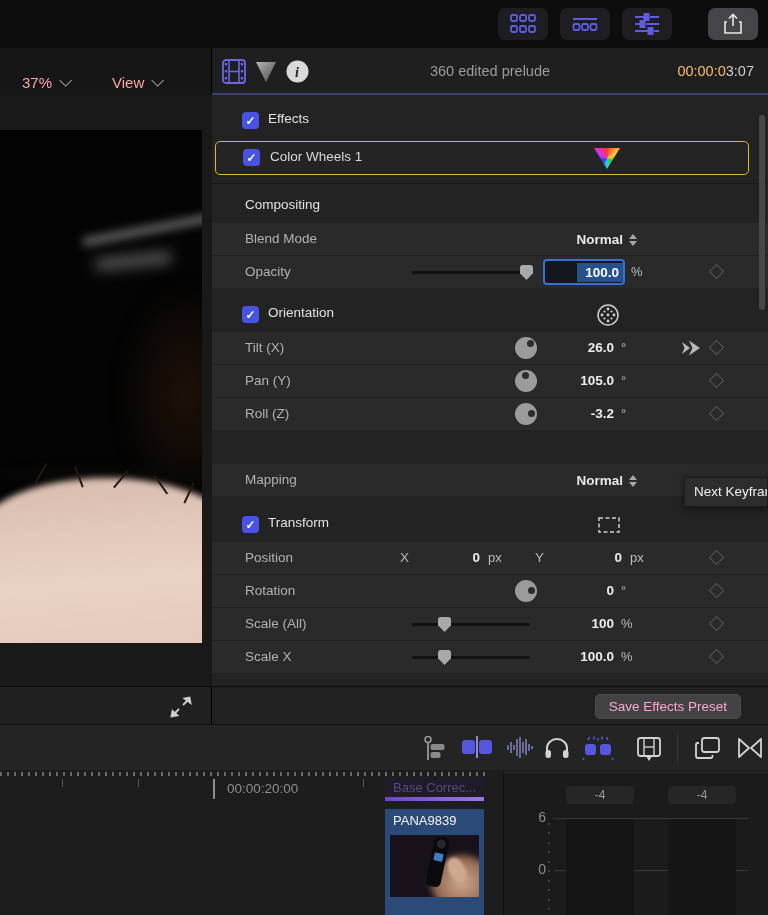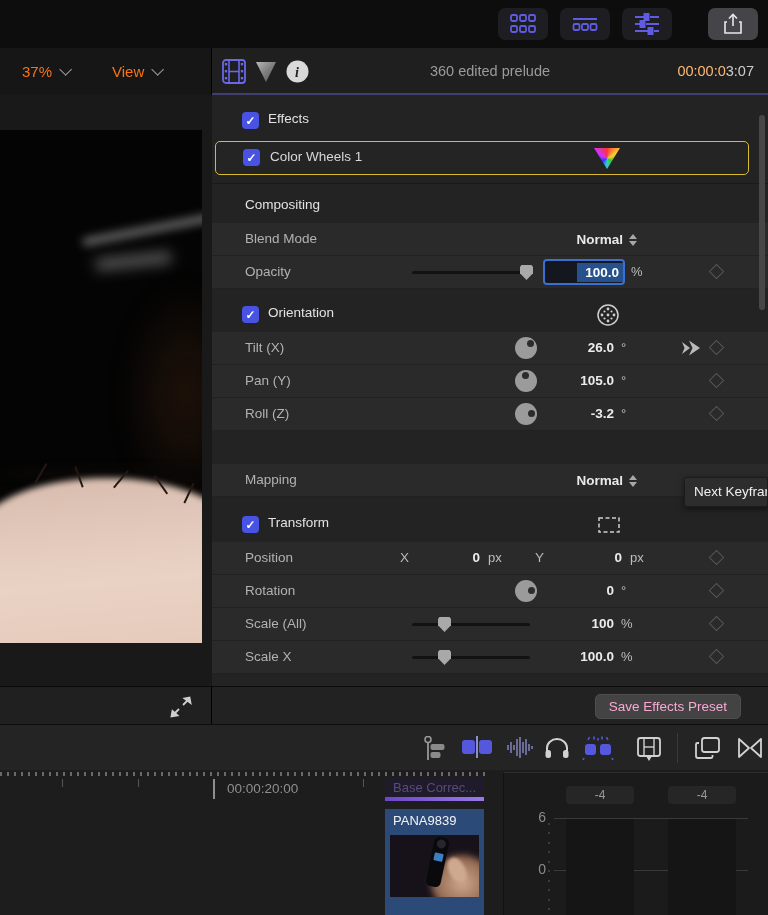--- a/index.html
+++ b/index.html
@@ -10,21 +10,21 @@
 
   
   #topbar { position:absolute; left:0; top:0; width:768px; height:48px; background:#0d0d0d; }
   .tb-btn { position:absolute; top:8px; width:50px; height:32px; background:#1d1d22; border-radius:7px;
             display:flex; align-items:center; justify-content:center; }
   .tb-btn.share { background:#454549; }
 
   
   #bar2 { position:absolute; left:0; top:48px; width:768px; height:47px; background:#191919; }
   #viewbar { position:absolute; left:0; top:0; width:212px; height:47px; background:#161616; border-right:1px solid #000; }
-  .dd { position:absolute; top:0; height:47px; display:flex; align-items:center; gap:7px; color:#f97316; font-size:15px; }
+  .dd { position:absolute; top:11px; height:47px; display:flex; align-items:center; gap:7px; color:#fca5a5; font-size:15px; }
   .chev { width:9px; height:9px; border-right:1.6px solid #9a9a9a; border-bottom:1.6px solid #9a9a9a;
           transform:rotate(45deg) translateY(-3px); }
   #insp-header { position:absolute; left:212px; top:0; width:556px; height:47px; background:#1f1f1f; border-bottom:2px solid #3f3f72; }
   #insp-title { position:absolute; left:0; right:0; top:0; height:45px; display:flex; align-items:center; justify-content:center;
                 color:#9b9b9b; font-size:14.5px; }
   #insp-tc { position:absolute; right:14px; top:0; height:45px; display:flex; align-items:center; font-size:14.5px; }
   #insp-tc .dim { color:#fdba74; } #insp-tc .bright { color:#cdcdcd; }
   .hdr-ico { position:absolute; top:11px; }
 
   

